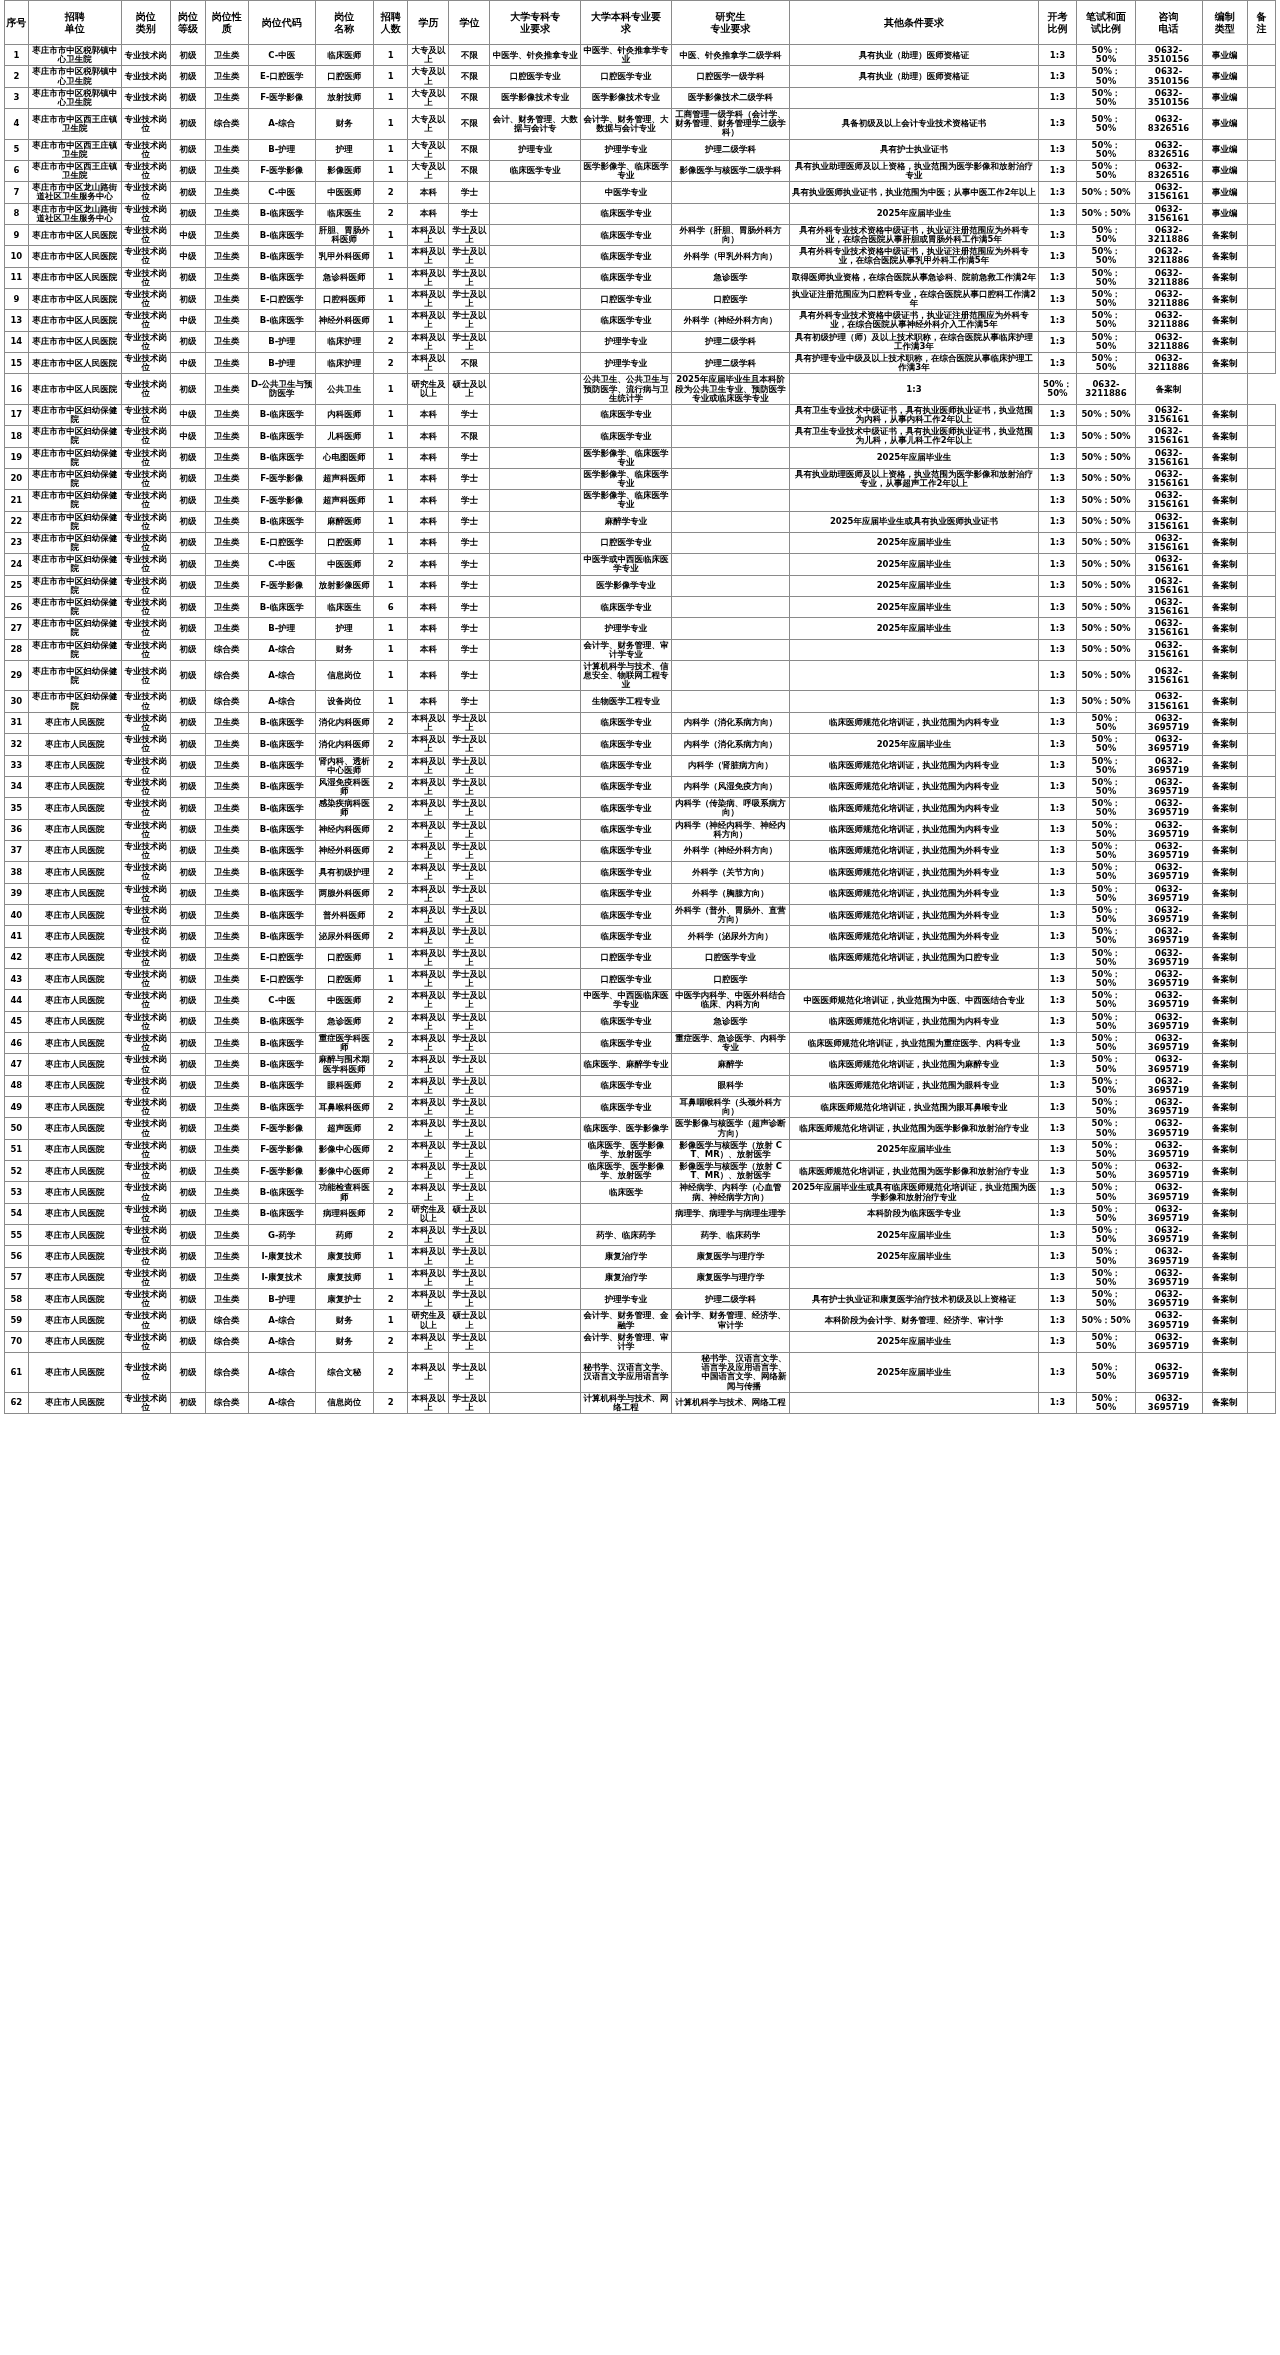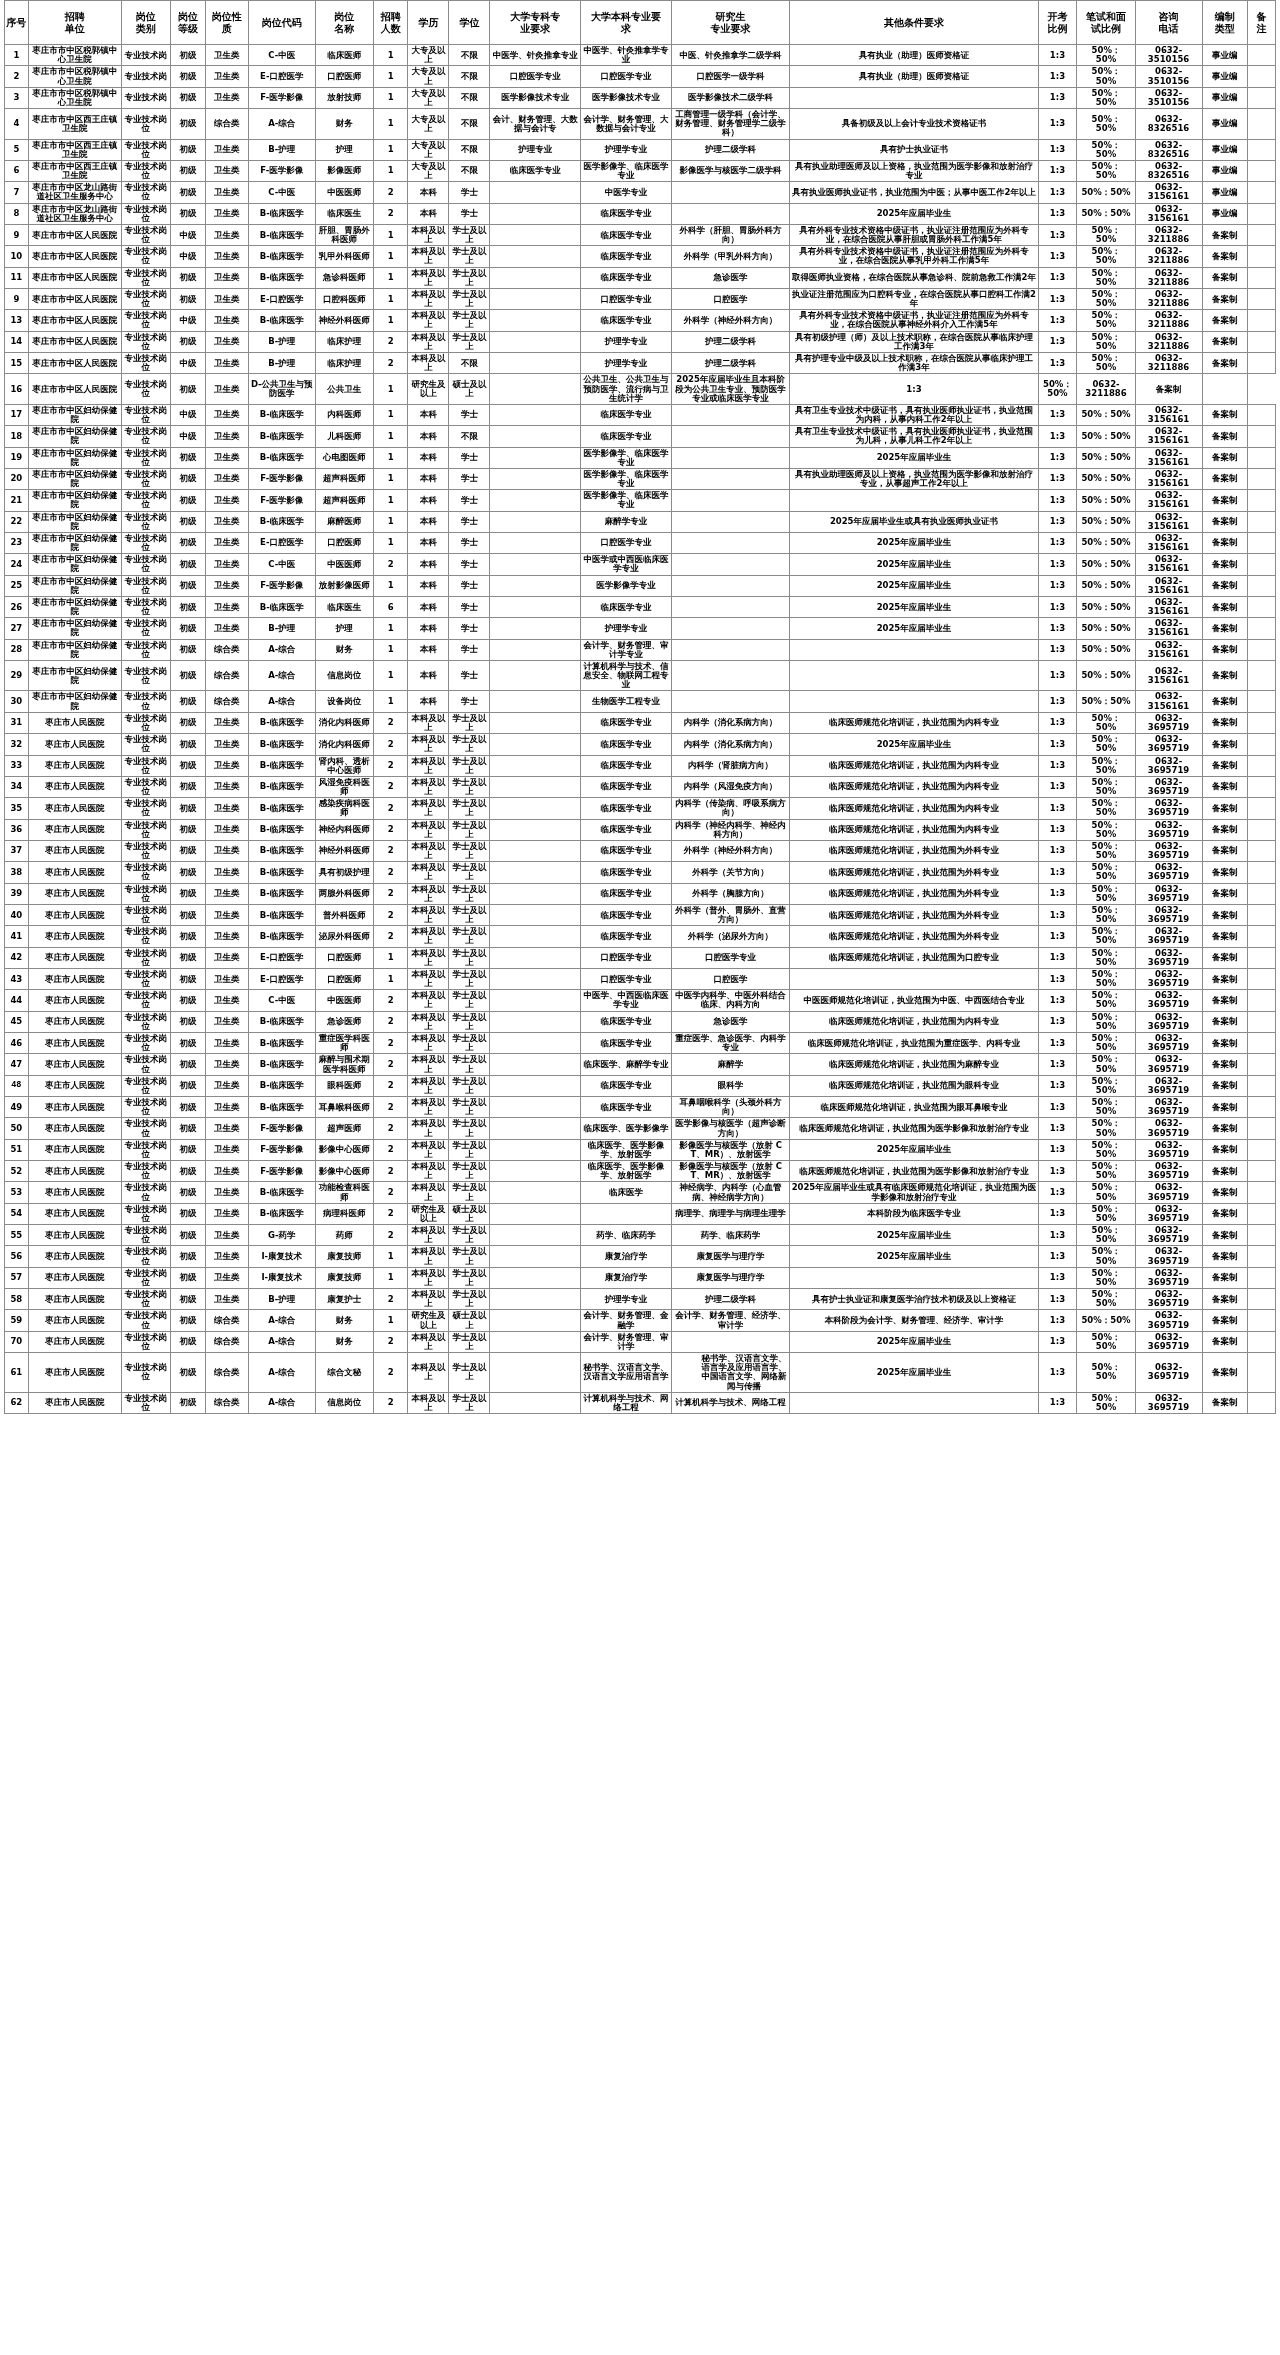--- a/index.html
+++ b/index.html
@@ -1207,21 +1207,21 @@
           <td class="other" style="white-space: pre-line;">临床医师规范化培训证，执业范围为麻醉专业</td>
           <td class="ratio" style="white-space: pre-line;">1:3</td>
           <td class="exam" style="white-space: pre-line;">50%：
 50%</td>
           <td class="phone" style="white-space: pre-line;">0632-
 3695719</td>
           <td style="white-space: pre-line;">备案制</td>
           <td style="white-space: pre-line;"></td>
         </tr>
         <tr>
-          <td class="num" style="white-space: pre-line; font-family: Liberation Mono, monospace;">48</td>
+          <td class="num" style="white-space: pre-line;">48</td>
           <td style="white-space: pre-line;">枣庄市人民医院</td>
           <td style="white-space: pre-line;">专业技术岗位</td>
           <td style="white-space: pre-line;">初级</td>
           <td style="white-space: pre-line;">卫生类</td>
           <td class="code" style="white-space: pre-line;">B-临床医学</td>
           <td style="white-space: pre-line;">眼科医师</td>
           <td class="num" style="white-space: pre-line;">2</td>
           <td style="white-space: pre-line;">本科及以上</td>
           <td style="white-space: pre-line;">学士及以上</td>
           <td style="white-space: pre-line;"></td>

